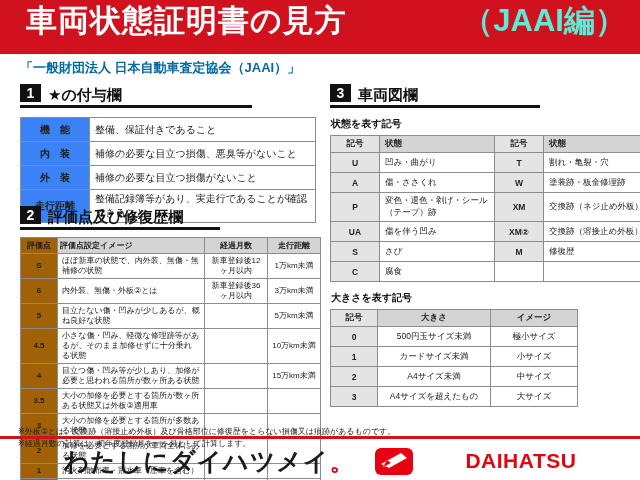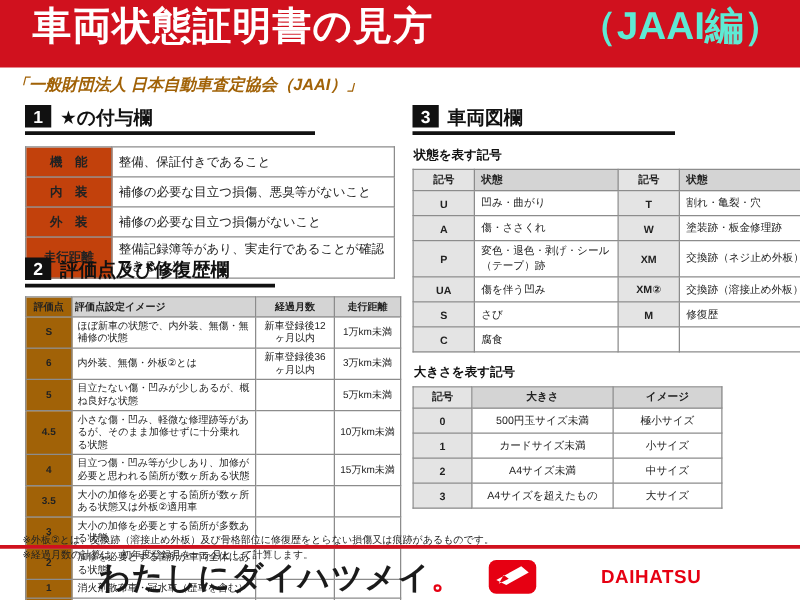--- a/index.html
+++ b/index.html
@@ -4,39 +4,39 @@
 <style>
   html,body{margin:0;padding:0;}
   body{font-family:"Liberation Sans","DejaVu Sans",sans-serif;background:#888;}
   .page{position:relative;width:640px;height:480px;background:#ffffff;overflow:hidden;margin:0 auto;}
 
   
   .banner{position:absolute;top:0;left:0;width:640px;height:54px;display:flex;justify-content:space-between;padding:0 14px 0 26px;box-sizing:border-box;}
   .banner .t-left{color:#fff;font-size:31px;font-weight:bold;letter-spacing:1px;}
   .banner .t-right{color:#5eead4;font-size:31px;font-weight:bold;margin-left:36px;}
 
-  .subtitle{position:absolute;top:59px;left:10px;font-size:13px;font-weight:bold;color:#a16207;font-style:italic;}
+  .subtitle{position:absolute;top:59px;left:20px;font-size:13px;font-weight:bold;color:#0369a1;}
 
   
   .sec-head{display:flex;align-items:flex-end;gap:7px;border-bottom:3px solid #111;padding-bottom:3px;}
   .num-badge{background:#111;color:#fff;font-weight:bold;font-size:14px;width:21px;height:18px;display:flex;align-items:center;justify-content:center;flex:0 0 auto;}
   .sec-title{font-size:15px;font-weight:bold;color:#111;line-height:1;}
 
   
   table{border-collapse:collapse;background:#fff;}
   th,td{border:1px solid #8c8c8c;padding:2px 5px;color:#222;vertical-align:middle;}
   th{background:#d4d4d4;font-weight:bold;text-align:center;}
   td.blank{background:#fff !important;}
 
   
   .sec1{position:absolute;top:84px;left:20px;width:296px;}
   .sec1 .sec-head{width:232px;}
   .t1{width:296px;margin-top:9px;table-layout:fixed;font-size:10px;}
   .t1 td{height:19px;}
-  .t1 .c-lab{width:58px;background:#c2410c;text-align:center;font-weight:bold;}
+  .t1 .c-lab{width:58px;background:#3b82f6;text-align:center;font-weight:bold;}
 
   
   .sec2{position:absolute;top:206px;left:20px;width:298px;}
   .sec2 .sec-head{width:200px;}
   .t2{width:298px;margin-top:7px;table-layout:fixed;font-size:8px;}
   .t2 th{font-size:8px;padding:2px 2px;}
   .t2 td{padding:2px 4px;line-height:1.25;}
   .t2 .c-score{width:32px;background:#a16207;text-align:center;font-weight:bold;}
   .t2 .c-img{width:142px;text-align:left;}
   .t2 .c-month{width:58px;text-align:center;}
@@ -59,21 +59,21 @@
   .ts .c-imgsz{width:76px;text-align:center;}
 
   
   .footnotes{position:absolute;top:412px;left:18px;font-size:8px;color:#222;line-height:1.45;margin-top:14px;}
   .divider{position:absolute;top:436px;left:0;width:640px;height:3px;}
   .footer{position:absolute;top:443px;left:0;width:640px;height:36px;display:flex;align-items:center;justify-content:center;gap:20px;}
   .slogan{font-size:25px;font-weight:bold;color:#1a1a1a;letter-spacing:1px;}
   .slogan .period{color:#e60012;}
   .brand{display:flex;align-items:center;gap:8px;}
   .brand-mark{width:38px;height:27px;border-radius:6px;display:flex;align-items:center;justify-content:center;}
-  .brand-name{font-size:15px;font-weight:bold;letter-spacing:0.5px;margin-left:44px;}
+  .brand-name{font-size:21px;font-weight:bold;letter-spacing:0.5px;margin-left:44px;}
 </style>
 </head>
 <body>
 
 <div class="page">
 
   <div class="banner" style="background: rgb(208, 17, 30);">
     <span class="t-left">車両状態証明書の見方</span>
     <span class="t-right">（JAAI編）</span>
   </div>

